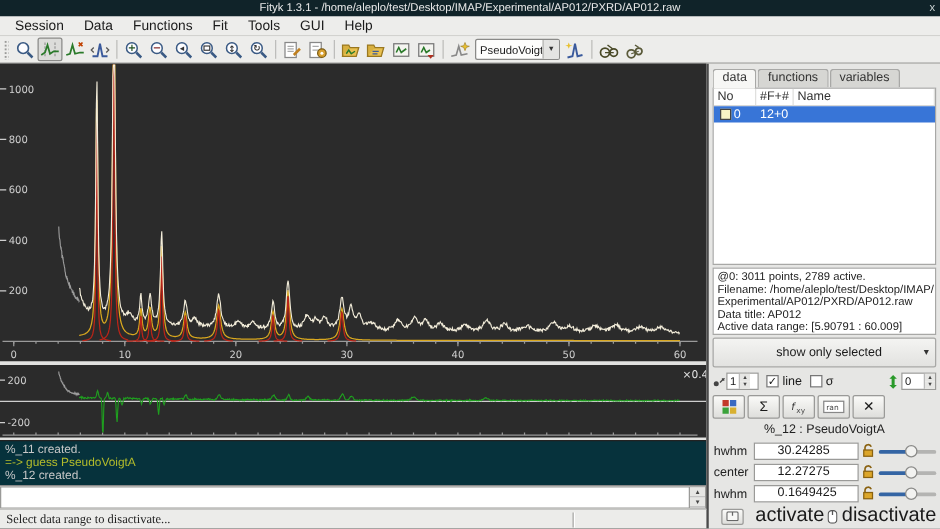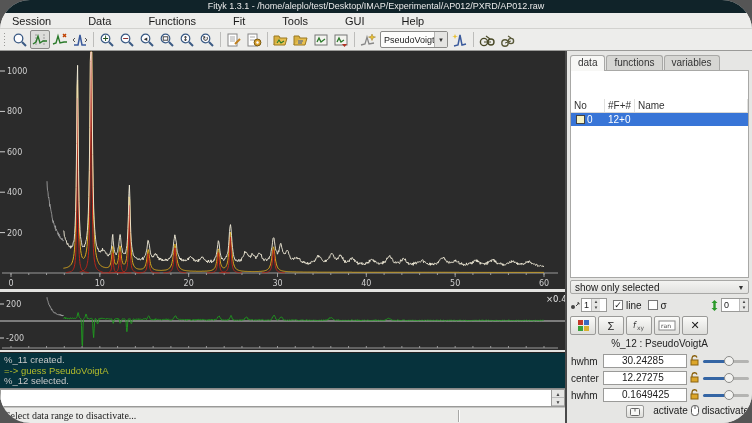--- a/index.html
+++ b/index.html
@@ -1,28 +1,27 @@
 <!DOCTYPE html>
 <html><head>
 <meta charset="utf-8">
 <style>
   * { box-sizing: border-box; margin: 0; padding: 0; }
   html,body { background:#555; }
   .app {
     position:relative; width:752px; height:423px; overflow:hidden;
     font-family:"Liberation Sans", sans-serif; background:#ececea; color:#1a1a1a;
     font-size:11px;
-    border-radius:30px;
   }
   
   .titlebar { height:13px; background:#102329; display:flex; align-items:center; justify-content:center; position:relative; }
   .titlebar .title { color:#e9e9e9; font-size:9px; line-height:13px; }
   .titlebar .close { position:absolute; right:4px; top:1px; color:#cfd6d6; font-size:9px; cursor:default; }
   
-  .menubar { height:16px; background:#ededeb; border-bottom:1px solid #d2d2cf; display:flex; align-items:center; padding-left:4px;gap:21px; }
+  .menubar { height:16px; background:#ededeb; border-bottom:1px solid #d2d2cf; display:flex; align-items:center; padding-left:4px; }
   .menubar .mitem { padding:0 8px; font-size:11px; color:#1a1a1a; }
   
   .toolbar { height:22px; background:#ededeb; border-bottom:1px solid #9a9a98; display:flex; align-items:center; padding-left:2px; }
   .tb-handle { width:4px; height:16px; margin:0 3px 0 1px;
     background-image:radial-gradient(#9a9a98 35%, transparent 36%); background-size:3px 3px; }
   .tbtn { width:20px; height:19px; display:flex; align-items:center; justify-content:center; border:1px solid transparent; border-radius:2px; }
   .tbtn.pressed { border:1px solid #8a8a88; background:#dcdcda; }
   .tsep { width:1px; height:15px; background:#bdbdbb; margin:0 3px; }
   .combo { height:17px; width:68px; border:1px solid #8a8a88; background:#fdfdfc; display:flex; align-items:center; margin:0 2px; border-radius:2px; }
   .combo .cval { flex:1; font-size:9px; padding-left:3px; white-space:nowrap; overflow:hidden; }
@@ -42,49 +41,49 @@
   .cmdspin div { flex:1; background:#e6e6e4; font-size:5px; color:#444; display:flex; align-items:center; justify-content:center; border-bottom:1px solid #bbb; }
   .statusbar { height:16px; background:#ececea; border-top:1px solid #c5c5c3; display:flex; align-items:center; position:relative; }
   .statusbar .stext { font-size:10px; color:#222; padding-left:5px;font-family:Liberation Serif, serif; }
   .statusbar .sdiv { position:absolute; left:458px; top:2px; height:12px; width:1px; background:#a8a8a6; box-shadow:1px 0 0 #fff; }
   
   .rightcol { width:187px; background:#e6e6e4; border-left:2px solid #4a4a4a; display:flex; flex-direction:column; padding:2px 3px 2px 3px; }
   .tabs { display:flex; height:17px; align-items:flex-end; }
   .tab { font-size:10px; padding:1px 7px 2px 7px; background:#d6d6d3; border:1px solid #a8a8a6; border-bottom:none; border-radius:3px 3px 0 0; margin-right:1px; color:#333; }
   .tab.active { background:#f7f7f5; position:relative; top:1px; padding-bottom:3px; }
   .listbox { flex:1 1 auto; background:#fff; border:1px solid #a8a8a6; overflow:hidden; }
-  .lheader { display:flex; height:14px; border-bottom:1px solid #d8d8d6; font-size:10px; color:#333; align-items:flex-end;margin-top:28px; }
+  .lheader { display:flex; height:14px; border-bottom:1px solid #d8d8d6; font-size:10px; color:#333; align-items:flex-end; }
   .lheader div { padding-left:3px; border-right:1px solid #e0e0de; height:100%; display:flex; align-items:center; }
   .col-no { width:34px; } .col-f { width:30px; } .col-name { flex:1; }
   .lrow { display:flex; height:13px; align-items:center; font-size:10px; }
   .lrow .cell { padding-left:3px; height:100%; display:flex; align-items:center; }
   .chk { width:9px; height:9px; background:#f7f3c4; border:1px solid #444; margin:0 2px 0 2px; }
   .infobox { height:54px; background:#fff; border:1px solid #a8a8a6; margin-top:2px; padding:1px 3px; overflow:hidden; }
   .infobox .iline { font-size:9px; line-height:10px; color:#222; white-space:nowrap; }
-  .filter { height:14px; margin-top:2px; border:1px solid #a8a8a6; background:linear-gradient(#f4f4f2,#e2e2e0); display:flex; align-items:center; border-radius:2px; }
+  .filter { height:24px; margin-top:2px; border:1px solid #a8a8a6; background:linear-gradient(#f4f4f2,#e2e2e0); display:flex; align-items:center; border-radius:2px;padding-left:46px; }
   .filter .fval { flex:1; font-size:10px; padding-left:4px; }
   .filter .farr { width:14px; font-size:7px; color:#333; text-align:center; }
   .ctrlrow { height:16px; margin-top:3px; display:flex; align-items:center; font-size:10px; }
   .spin { height:14px; background:#fff; border:1px solid #9a9a98; display:flex; align-items:center; }
   .spin .sval { font-size:9px; padding:0 2px; }
   .spin .sarr { width:9px; height:100%; display:flex; flex-direction:column; border-left:1px solid #bbb; }
   .spin .sarr div { flex:1; font-size:4.5px; line-height:6px; text-align:center; background:#e6e6e4; color:#444; }
   .cb { width:10px; height:10px; background:#fff; border:1px solid #777; display:inline-flex; align-items:center; justify-content:center; font-size:9px; line-height:9px; margin:0 3px 0 6px; }
   .btnrow { height:20px; margin-top:3px; display:flex; gap:2px; }
   .pbtn { width:26px; height:19px; border:1px solid #9a9a98; border-radius:2px; background:linear-gradient(#fafaf8,#dededb); display:flex; align-items:center; justify-content:center; font-size:11px; }
   .fnlabel { height:13px; margin-top:2px; text-align:center; font-size:10px; color:#222; }
   .prow { display:flex; align-items:center; margin-top:3px; height:14px; }
   .pname { width:33px; text-align:left; font-size:10px; color:#222; padding-left:1px; }
   .pinput { width:84px; height:14px; background:#fff; border:1px solid #9a9a98; font-size:10px; padding-left:18px; line-height:12px; }
   .plock { width:14px; text-align:center; }
   .pslider { flex:1; position:relative; height:12px; margin-left:2px; }
   .pslider .trk-l { position:absolute; left:0; top:5px; height:3px; width:57%; background:#3465a4; border-radius:2px; }
   .pslider .trk-r { position:absolute; right:0; top:5px; height:3px; width:43%; background:#b4b4b2; border-radius:2px; }
   .pslider .hnd { position:absolute; left:calc(57% - 5px); top:1px; width:10px; height:10px; border-radius:50%; background:#f2f2f0; border:1px solid #8a8a88; }
-  .rbottom { height:16px; margin-top:3px; display:flex; align-items:flex-start; justify-content:flex-end; font-size:10px; gap:3px; }
+  .rbottom { height:16px; margin-top:3px; display:flex; align-items:center; justify-content:flex-end; font-size:16px; gap:3px; }
   .rbottom .gbtn { width:18px; height:13px; border:1px solid #9a9a98; border-radius:2px; background:linear-gradient(#fafaf8,#dededb); display:flex; align-items:center; justify-content:center; margin-right:6px; }
   svg text { font-family:"DejaVu Sans", sans-serif; }
 </style>
 </head>
 <body>
 
 <div class="app">
 
   <div class="titlebar">
     <span class="title">Fityk 1.3.1 - /home/aleplo/test/Desktop/IMAP/Experimental/AP012/PXRD/AP012.raw</span>
@@ -370,21 +369,21 @@
           <line x1="526.2333333333333" y1="56" x2="526.2333333333333" y2="54" stroke="#9a9a9a"></line>
           <line x1="544" y1="56" x2="544" y2="54" stroke="#9a9a9a"></line>
           <text x="546" y="10" fill="#e4e4e4" font-size="8.5">×0.4</text>
           <polyline points="63.4,26.5 63.9,25.8 64.4,26.0 64.9,25.2 65.4,26.8 65.9,25.5 66.3,25.8 66.8,26.6 67.3,26.9 67.8,26.1 68.3,26.0 68.8,26.6 69.3,26.8 69.8,26.9 70.3,25.7 70.7,26.0 71.2,26.6 71.7,26.3 72.2,26.0 72.7,25.9 73.2,26.7 73.7,26.3 74.2,26.3 74.6,26.2 75.1,25.9 75.6,26.5 76.1,26.3 76.6,25.6 77.1,24.5 77.6,21.8 78.1,20.5 78.6,22.1 79.0,24.3 79.5,25.6 80.0,26.2 80.5,26.5 81.0,26.7 81.5,33.5 82.0,52.7 82.5,53.9 83.0,34.9 83.4,27.6 83.9,26.7 84.4,26.0 84.9,25.4 85.4,24.1 85.9,22.0 86.4,22.4 86.9,24.8 87.4,26.8 87.8,27.0 88.3,26.2 88.8,26.7 89.3,27.1 89.8,27.2 90.3,26.4 90.8,26.6 91.3,26.1 91.7,26.2 92.2,26.9 92.7,31.4 93.2,41.4 93.7,45.6 94.2,36.1 94.7,29.4 95.2,26.6 95.7,26.6 96.1,27.1 96.6,28.8 97.1,31.1 97.6,31.9 98.1,30.8 98.6,28.5 99.1,26.4 99.6,27.1 100.1,27.2 100.5,26.3 101.0,26.7 101.5,26.5 102.0,25.8 102.5,26.3 103.0,27.0 103.5,26.7 104.0,26.1 104.5,26.6 104.9,26.8 105.4,26.9 105.9,27.4 106.4,26.3 106.9,26.8 107.4,26.5 107.9,26.9 108.4,27.0 108.8,26.6 109.3,26.7 109.8,27.5 110.3,27.1 110.8,27.0 111.3,26.7 111.8,27.0 112.3,29.0 112.8,29.6 113.2,31.4 113.7,29.9 114.2,28.1 114.7,27.1 115.2,26.9 115.7,27.0 116.2,26.3 116.7,26.8 117.2,26.8 117.6,26.3 118.1,27.6 118.6,26.7 119.1,27.5 119.6,29.2 120.1,31.3 120.6,30.5 121.1,29.6 121.6,28.4 122.0,27.5 122.5,26.7 123.0,26.7 123.5,27.0 124.0,26.9 124.5,26.9 125.0,27.2 125.5,27.9 126.0,29.0 126.4,35.3 126.9,39.7 127.4,35.2 127.9,28.5 128.4,26.9 128.9,26.9 129.4,27.0 129.9,26.5 130.3,28.1 130.8,30.4 131.3,31.7 131.8,30.5 132.3,28.2 132.8,27.9 133.3,27.1 133.8,26.7 134.3,27.5 134.7,27.4 135.2,27.1 135.7,27.6 136.2,27.4 136.7,27.0 137.2,27.3 137.7,26.8 138.2,27.7 138.7,26.7 139.1,27.5 139.6,27.2 140.1,27.3 140.6,27.1 141.1,27.2 141.6,27.6 142.1,27.1 142.6,27.5 143.1,26.9 143.5,26.8 144.0,27.2 144.5,26.9 145.0,26.6 145.5,26.6 146.0,26.7 146.5,27.7 147.0,26.6 147.4,25.8 147.9,24.6 148.4,24.2 148.9,23.8 149.4,24.6 149.9,26.5 150.4,26.8 150.9,27.0 151.4,27.9 151.8,28.0 152.3,27.5 152.8,28.0 153.3,28.1 153.8,27.4 154.3,27.2 154.8,28.0 155.3,28.0 155.8,26.6 156.2,27.3 156.7,27.0 157.2,27.5 157.7,27.5 158.2,27.4 158.7,27.3 159.2,27.6 159.7,27.7 160.2,27.2 160.6,27.6 161.1,27.7 161.6,28.2 162.1,27.9 162.6,27.2 163.1,27.7 163.6,27.2 164.1,27.3 164.5,27.4 165.0,27.4 165.5,27.1 166.0,27.7 166.5,27.0 167.0,26.8 167.5,27.9 168.0,27.3 168.5,27.2 168.9,27.5 169.4,27.9 169.9,27.6 170.4,28.0 170.9,27.9 171.4,28.3 171.9,27.6 172.4,27.1 172.9,27.5 173.3,26.6 173.8,26.1 174.3,24.8 174.8,24.2 175.3,23.9 175.8,23.9 176.3,25.0 176.8,26.0 177.3,26.7 177.7,26.6 178.2,26.9 178.7,27.1 179.2,27.7 179.7,27.8 180.2,27.4 180.7,27.4 181.2,27.7 181.6,27.6 182.1,27.2 182.6,27.7 183.1,27.6 183.6,27.1 184.1,27.8 184.6,28.0 185.1,28.2 185.6,27.3 186.0,27.8 186.5,28.4 187.0,27.1 187.5,27.9 188.0,28.2 188.5,27.5 189.0,27.8 189.5,27.5 190.0,28.0 190.4,27.9 190.9,27.8 191.4,28.5 191.9,27.9 192.4,27.8 192.9,28.0 193.4,27.9 193.9,27.4 194.4,28.4 194.8,27.6 195.3,27.5 195.8,28.4 196.3,27.5 196.8,28.1 197.3,27.5 197.8,27.5 198.3,27.2 198.7,28.0 199.2,27.7 199.7,27.7 200.2,28.2 200.7,27.3 201.2,27.5 201.7,28.1 202.2,28.1 202.7,27.2 203.1,27.1 203.6,27.7 204.1,27.8 204.6,27.9 205.1,27.5 205.6,28.2 206.1,27.7 206.6,28.5 207.1,28.2 207.5,28.1 208.0,27.4 208.5,27.7 209.0,28.5 209.5,27.5 210.0,27.6 210.5,27.8 211.0,28.1 211.5,27.3 211.9,28.1 212.4,27.4 212.9,27.8 213.4,28.1 213.9,28.1 214.4,27.3 214.9,28.1 215.4,27.3 215.8,27.0 216.3,27.5 216.8,26.6 217.3,26.2 217.8,24.8 218.3,24.8 218.8,24.4 219.3,24.0 219.8,25.1 220.2,25.7 220.7,26.7 221.2,26.8 221.7,28.1 222.2,27.8 222.7,28.0 223.2,27.9 223.7,28.0 224.2,28.2 224.6,28.1 225.1,28.1 225.6,28.0 226.1,27.8 226.6,28.3 227.1,27.7 227.6,28.4 228.1,27.2 228.6,27.8 229.0,27.8 229.5,26.0 230.0,25.5 230.5,24.3 231.0,23.4 231.5,24.2 232.0,25.8 232.5,27.4 233.0,27.6 233.4,27.4 233.9,28.4 234.4,28.1 234.9,28.5 235.4,28.3 235.9,27.8 236.4,28.3 236.9,28.0 237.3,27.8 237.8,28.3 238.3,28.4 238.8,28.1 239.3,28.0 239.8,27.8 240.3,27.8 240.8,27.9 241.3,28.7 241.7,27.7 242.2,28.0 242.7,27.8 243.2,27.4 243.7,28.2 244.2,27.7 244.7,26.3 245.2,26.4 245.7,25.6 246.1,25.0 246.6,24.9 247.1,25.7 247.6,25.9 248.1,27.6 248.6,26.8 249.1,27.4 249.6,27.6 250.1,28.2 250.5,27.7 251.0,28.1 251.5,27.7 252.0,27.9 252.5,27.5 253.0,27.9 253.5,28.3 254.0,28.0 254.4,28.1 254.9,27.6 255.4,28.0 255.9,28.0 256.4,28.0 256.9,28.0 257.4,28.1 257.9,27.6 258.4,28.0 258.8,28.0 259.3,27.4 259.8,28.2 260.3,27.9 260.8,28.1 261.3,27.8 261.8,27.8 262.3,27.4 262.8,28.1 263.2,28.2 263.7,27.9 264.2,28.6 264.7,28.2 265.2,28.2 265.7,28.2 266.2,28.4 266.7,28.1 267.2,28.0 267.6,28.0 268.1,27.7 268.6,28.0 269.1,28.4 269.6,28.2 270.1,27.9 270.6,28.1 271.1,27.9 271.5,26.9 272.0,26.4 272.5,25.0 273.0,24.8 273.5,23.7 274.0,23.1 274.5,23.5 275.0,24.6 275.5,25.6 275.9,27.1 276.4,27.4 276.9,28.0 277.4,28.0 277.9,28.0 278.4,27.6 278.9,27.7 279.4,26.7 279.9,26.2 280.3,25.3 280.8,25.3 281.3,25.0 281.8,25.4 282.3,25.5 282.8,26.5 283.3,28.0 283.8,27.8 284.3,28.1 284.7,28.1 285.2,28.3 285.7,27.9 286.2,28.2 286.7,28.5 287.2,28.3 287.7,27.8 288.2,28.1 288.6,28.7 289.1,27.9 289.6,28.0 290.1,28.1 290.6,28.1 291.1,28.6 291.6,27.7 292.1,27.7 292.6,27.9 293.0,27.7 293.5,28.0 294.0,28.3 294.5,28.1 295.0,28.0 295.5,27.7 296.0,27.8 296.5,28.1 297.0,27.8 297.4,28.2 297.9,28.4 298.4,28.5 298.9,28.5 299.4,28.5 299.9,28.0 300.4,28.3 300.9,27.7 301.4,28.0 301.8,28.4 302.3,28.0 302.8,28.0 303.3,28.3 303.8,28.0 304.3,28.3 304.8,28.6 305.3,28.3 305.7,28.4 306.2,28.1 306.7,27.6 307.2,28.7 307.7,28.2 308.2,28.5 308.7,28.3 309.2,28.5 309.7,27.8 310.1,28.5 310.6,28.4 311.1,28.6 311.6,28.3 312.1,28.1 312.6,28.4 313.1,28.0 313.6,28.0 314.1,28.5 314.5,28.4 315.0,27.8 315.5,28.5 316.0,28.1 316.5,28.4 317.0,28.5 317.5,28.6 318.0,28.2 318.5,28.4 318.9,28.3 319.4,28.3 319.9,28.0 320.4,28.5 320.9,28.0 321.4,28.1 321.9,27.8 322.4,28.8 322.8,28.2 323.3,27.9 323.8,28.3 324.3,28.4 324.8,27.9 325.3,28.0 325.8,28.3 326.3,27.7 326.8,28.4 327.2,27.7 327.7,27.3 328.2,27.3 328.7,27.4 329.2,25.9 329.7,25.9 330.2,26.1 330.7,25.8 331.2,25.7 331.6,25.7 332.1,25.9 332.6,26.5 333.1,26.9 333.6,27.6 334.1,27.6 334.6,28.1 335.1,28.2 335.6,28.4 336.0,28.3 336.5,28.0 337.0,28.3 337.5,28.1 338.0,28.0 338.5,27.7 339.0,28.7 339.5,28.2 339.9,28.3 340.4,28.7 340.9,28.2 341.4,28.6 341.9,28.3 342.4,28.3 342.9,28.4 343.4,28.3 343.9,28.8 344.3,28.7 344.8,28.2 345.3,28.5 345.8,28.2 346.3,28.4 346.8,28.4 347.3,28.4 347.8,28.4 348.3,28.2 348.7,28.1 349.2,28.7 349.7,28.1 350.2,28.7 350.7,28.6 351.2,27.9 351.7,27.8 352.2,27.9 352.7,28.2 353.1,28.1 353.6,28.5 354.1,28.7 354.6,28.3 355.1,28.1 355.6,28.2 356.1,28.3 356.6,28.1 357.1,28.9 357.5,27.7 358.0,28.4 358.5,28.3 359.0,28.4 359.5,28.3 360.0,28.1 360.5,28.9 361.0,28.0 361.4,28.8 361.9,28.0 362.4,28.2 362.9,28.2 363.4,28.3 363.9,28.3 364.4,28.1 364.9,28.3 365.4,28.7 365.8,28.3 366.3,28.5 366.8,28.3 367.3,28.2 367.8,28.1 368.3,28.4 368.8,28.2 369.3,28.4 369.8,28.4 370.2,28.8 370.7,28.5 371.2,28.6 371.7,28.3 372.2,28.8 372.7,28.2 373.2,28.1 373.7,28.4 374.2,28.1 374.6,28.3 375.1,28.7 375.6,27.7 376.1,28.7 376.6,27.8 377.1,28.4 377.6,28.7 378.1,28.4 378.5,28.2 379.0,28.5 379.5,28.6 380.0,28.2 380.5,28.3 381.0,28.7 381.5,28.4 382.0,28.5 382.5,28.4 382.9,28.7 383.4,28.6 383.9,28.1 384.4,28.2 384.9,28.6 385.4,27.6 385.9,27.8 386.4,27.4 386.9,27.3 387.3,26.7 387.8,26.5 388.3,26.3 388.8,26.1 389.3,26.7 389.8,27.1 390.3,27.0 390.8,27.0 391.3,27.5 391.7,28.1 392.2,28.5 392.7,28.0 393.2,28.4 393.7,28.1 394.2,28.6 394.7,28.1 395.2,28.1 395.6,28.5 396.1,28.7 396.6,28.6 397.1,27.9 397.6,27.9 398.1,28.3 398.6,28.2 399.1,28.3 399.6,28.4 400.0,28.3 400.5,28.5 401.0,28.4 401.5,28.5 402.0,28.1 402.5,28.1 403.0,28.4 403.5,28.0 404.0,28.3 404.4,28.1 404.9,28.2 405.4,28.5 405.9,28.4 406.4,28.5 406.9,28.4 407.4,28.6 407.9,28.4 408.4,27.9 408.8,28.6 409.3,28.6 409.8,28.2 410.3,28.5 410.8,28.0 411.3,28.3 411.8,28.4 412.3,28.3 412.7,28.2 413.2,28.4 413.7,28.1 414.2,28.8 414.7,28.2 415.2,28.1 415.7,28.5 416.2,28.6 416.7,28.0 417.1,28.8 417.6,28.6 418.1,28.7 418.6,28.6 419.1,28.3 419.6,28.3 420.1,28.7 420.6,28.2 421.1,28.7 421.5,28.3 422.0,28.4 422.5,28.1 423.0,28.7 423.5,28.6 424.0,28.0 424.5,28.3 425.0,28.4 425.5,27.9 425.9,28.3 426.4,28.4 426.9,28.4 427.4,28.2 427.9,28.1 428.4,28.2 428.9,28.4 429.4,28.3 429.8,28.5 430.3,28.4 430.8,28.2 431.3,28.6 431.8,28.2 432.3,28.3 432.8,28.6 433.3,28.2 433.8,28.4 434.2,28.8 434.7,28.5 435.2,28.4 435.7,28.4 436.2,28.0 436.7,28.3 437.2,27.9 437.7,28.7 438.2,28.4 438.6,28.4 439.1,28.3 439.6,28.6 440.1,27.9 440.6,28.0 441.1,28.2 441.6,28.6 442.1,28.4 442.6,28.5 443.0,28.1 443.5,28.2 444.0,28.4 444.5,28.7 445.0,28.6 445.5,28.8 446.0,28.6 446.5,28.4 446.9,28.4 447.4,28.4 447.9,27.9 448.4,28.6 448.9,28.8 449.4,28.0 449.9,28.3 450.4,28.3 450.9,28.2 451.3,28.1 451.8,28.5 452.3,28.7 452.8,28.5 453.3,28.1 453.8,28.6 454.3,28.2 454.8,28.5 455.3,28.4 455.7,28.6 456.2,28.6 456.7,28.9 457.2,28.5 457.7,28.4 458.2,28.4 458.7,28.4 459.2,28.1 459.7,28.3 460.1,28.4 460.6,28.2 461.1,28.3 461.6,28.5 462.1,28.8 462.6,28.5 463.1,28.5 463.6,28.3 464.0,28.6 464.5,28.1 465.0,28.6 465.5,28.3 466.0,28.5 466.5,28.8 467.0,28.0 467.5,28.6 468.0,28.7 468.4,28.0 468.9,28.7 469.4,28.6 469.9,28.5 470.4,28.5 470.9,28.8 471.4,28.6 471.9,28.6 472.4,28.3 472.8,28.8 473.3,28.3 473.8,28.4 474.3,28.5 474.8,28.2 475.3,28.5 475.8,28.0 476.3,28.4 476.8,28.2 477.2,28.3 477.7,28.5 478.2,28.3 478.7,28.5 479.2,28.2 479.7,28.1 480.2,28.4 480.7,28.4 481.2,28.2 481.6,28.4 482.1,28.8 482.6,27.9 483.1,28.2 483.6,28.4 484.1,28.5 484.6,28.5 485.1,28.0 485.5,28.3 486.0,28.4 486.5,28.1 487.0,28.5 487.5,28.7 488.0,28.3 488.5,28.1 489.0,28.1 489.5,28.5 489.9,28.6 490.4,28.4 490.9,28.8 491.4,28.3 491.9,28.6 492.4,28.8 492.9,28.7 493.4,28.6 493.9,28.9 494.3,28.4 494.8,28.4 495.3,28.9 495.8,28.1 496.3,28.2 496.8,28.6 497.3,28.7 497.8,28.4 498.3,28.5 498.7,28.6 499.2,28.8 499.7,28.7 500.2,28.5 500.7,28.6 501.2,28.0 501.7,28.8 502.2,28.3 502.6,28.2 503.1,28.5 503.6,28.4 504.1,28.6 504.6,28.0 505.1,28.3 505.6,28.6 506.1,28.3 506.6,28.7 507.0,28.8 507.5,28.8 508.0,28.2 508.5,28.1 509.0,28.5 509.5,28.3 510.0,28.5 510.5,28.5 511.0,28.8 511.4,28.2 511.9,28.7 512.4,28.5 512.9,28.4 513.4,28.5 513.9,28.8 514.4,28.6 514.9,28.4 515.4,29.0 515.8,28.5 516.3,28.3 516.8,28.4 517.3,28.8 517.8,28.5 518.3,28.2 518.8,28.6 519.3,28.6 519.7,28.4 520.2,28.6 520.7,28.6 521.2,28.5 521.7,28.4 522.2,28.9 522.7,28.8 523.2,28.1 523.7,28.5 524.1,28.0 524.6,28.3 525.1,28.6 525.6,28.6 526.1,28.1 526.6,28.1 527.1,28.4 527.6,28.5 528.1,28.4 528.5,28.9 529.0,28.6 529.5,28.3 530.0,28.4 530.5,28.6 531.0,28.1 531.5,28.7 532.0,28.2 532.5,28.6 532.9,28.5 533.4,28.9 533.9,28.8 534.4,28.8 534.9,28.6 535.4,28.3 535.9,28.4 536.4,28.7 536.8,28.4 537.3,28.5 537.8,28.4 538.3,28.4 538.8,28.6 539.3,29.0 539.8,28.2 540.3,28.1 540.8,28.5 541.2,28.7 541.7,28.4 542.2,28.0 542.7,28.4 543.2,28.2 543.7,28.4" fill="none" stroke="#1f9e1f" stroke-width="0.9"></polyline>
           <polyline points="47.0,5.2 47.2,7.2 47.5,8.0 47.8,8.8 48.0,9.2 48.3,10.7 48.6,11.0 48.8,12.6 49.1,13.1 49.4,13.0 49.6,14.1 49.9,14.5 50.2,14.3 50.4,15.5 50.7,15.6 51.0,16.4 51.2,16.3 51.5,18.1 51.8,17.0 52.0,17.7 52.3,18.5 52.6,18.8 52.8,18.7 53.1,19.8 53.4,20.0 53.6,19.9 53.9,20.6 54.2,20.7 54.4,21.2 54.7,20.6 55.0,20.8 55.2,20.7 55.5,20.8 55.8,21.3 56.0,22.1 56.3,22.0 56.6,21.9 56.8,22.1 57.1,22.2 57.4,22.5 57.6,22.5 57.9,22.4 58.2,22.3 58.4,22.8 58.7,22.9 59.0,22.9 59.2,22.6 59.5,23.2 59.8,23.1 60.0,22.2 60.3,23.0 60.6,22.8 60.8,23.6 61.1,23.2 61.4,22.8 61.6,24.0 61.9,23.6 62.2,23.0 62.4,24.1 62.7,23.0 63.0,23.5 63.2,23.4 63.5,23.9" fill="none" stroke="#9c9c9c" stroke-width="0.9"></polyline>
         </svg>
       <div class="sash2"></div>
       <div class="console">
         <div class="cline" style="color: rgb(200, 200, 200);">%_11 created.</div>
         <div class="cline" style="color: rgb(179, 187, 43);">=-&gt; guess PseudoVoigtA</div>
-        <div class="cline" style="color: rgb(200, 200, 200);">%_12 selected.</div>
+        <div class="cline" style="color: rgb(200, 200, 200);">%_12 created.</div>
       </div>
       <div class="cmdrow">
         <div class="cmdinput"></div>
         <div class="cmdspin">
             <div>▲</div>
             <div>▼</div>
           </div>
       </div>
       <div class="statusbar">
         <span class="stext">Select data range to disactivate...</span>
@@ -404,20 +403,27 @@
           <div class="col-f">#F+#</div>
           <div class="col-name">Name</div>
         </div>
         <div class="lrow" style="color: rgb(255, 255, 255); background: rgb(56, 117, 215);">
           <div class="cell col-no">
               <span class="chk"></span>
               <span>0</span>
             </div>
           <div class="cell col-f">12+0</div>
         </div>
+      </div>
+      <div class="infobox">
+        <div class="iline">@0: 3011 points, 2789 active.</div>
+        <div class="iline">Filename: /home/aleplo/test/Desktop/IMAP/</div>
+        <div class="iline">Experimental/AP012/PXRD/AP012.raw</div>
+        <div class="iline">Data title: AP012</div>
+        <div class="iline">Active data range: [5.90791 : 60.009]</div>
       </div>
       <div class="filter">
         <span class="fval">show only selected</span>
         <span class="farr">▼</span>
       </div>
       <div class="ctrlrow">
         <svg width="11" height="11">
             <circle cx="3" cy="7" r="2" fill="#444"></circle>
             <polyline points="6,6 9,3 7.5,3 9,3 9,4.5" fill="none" stroke="#444"></polyline>
           </svg>

